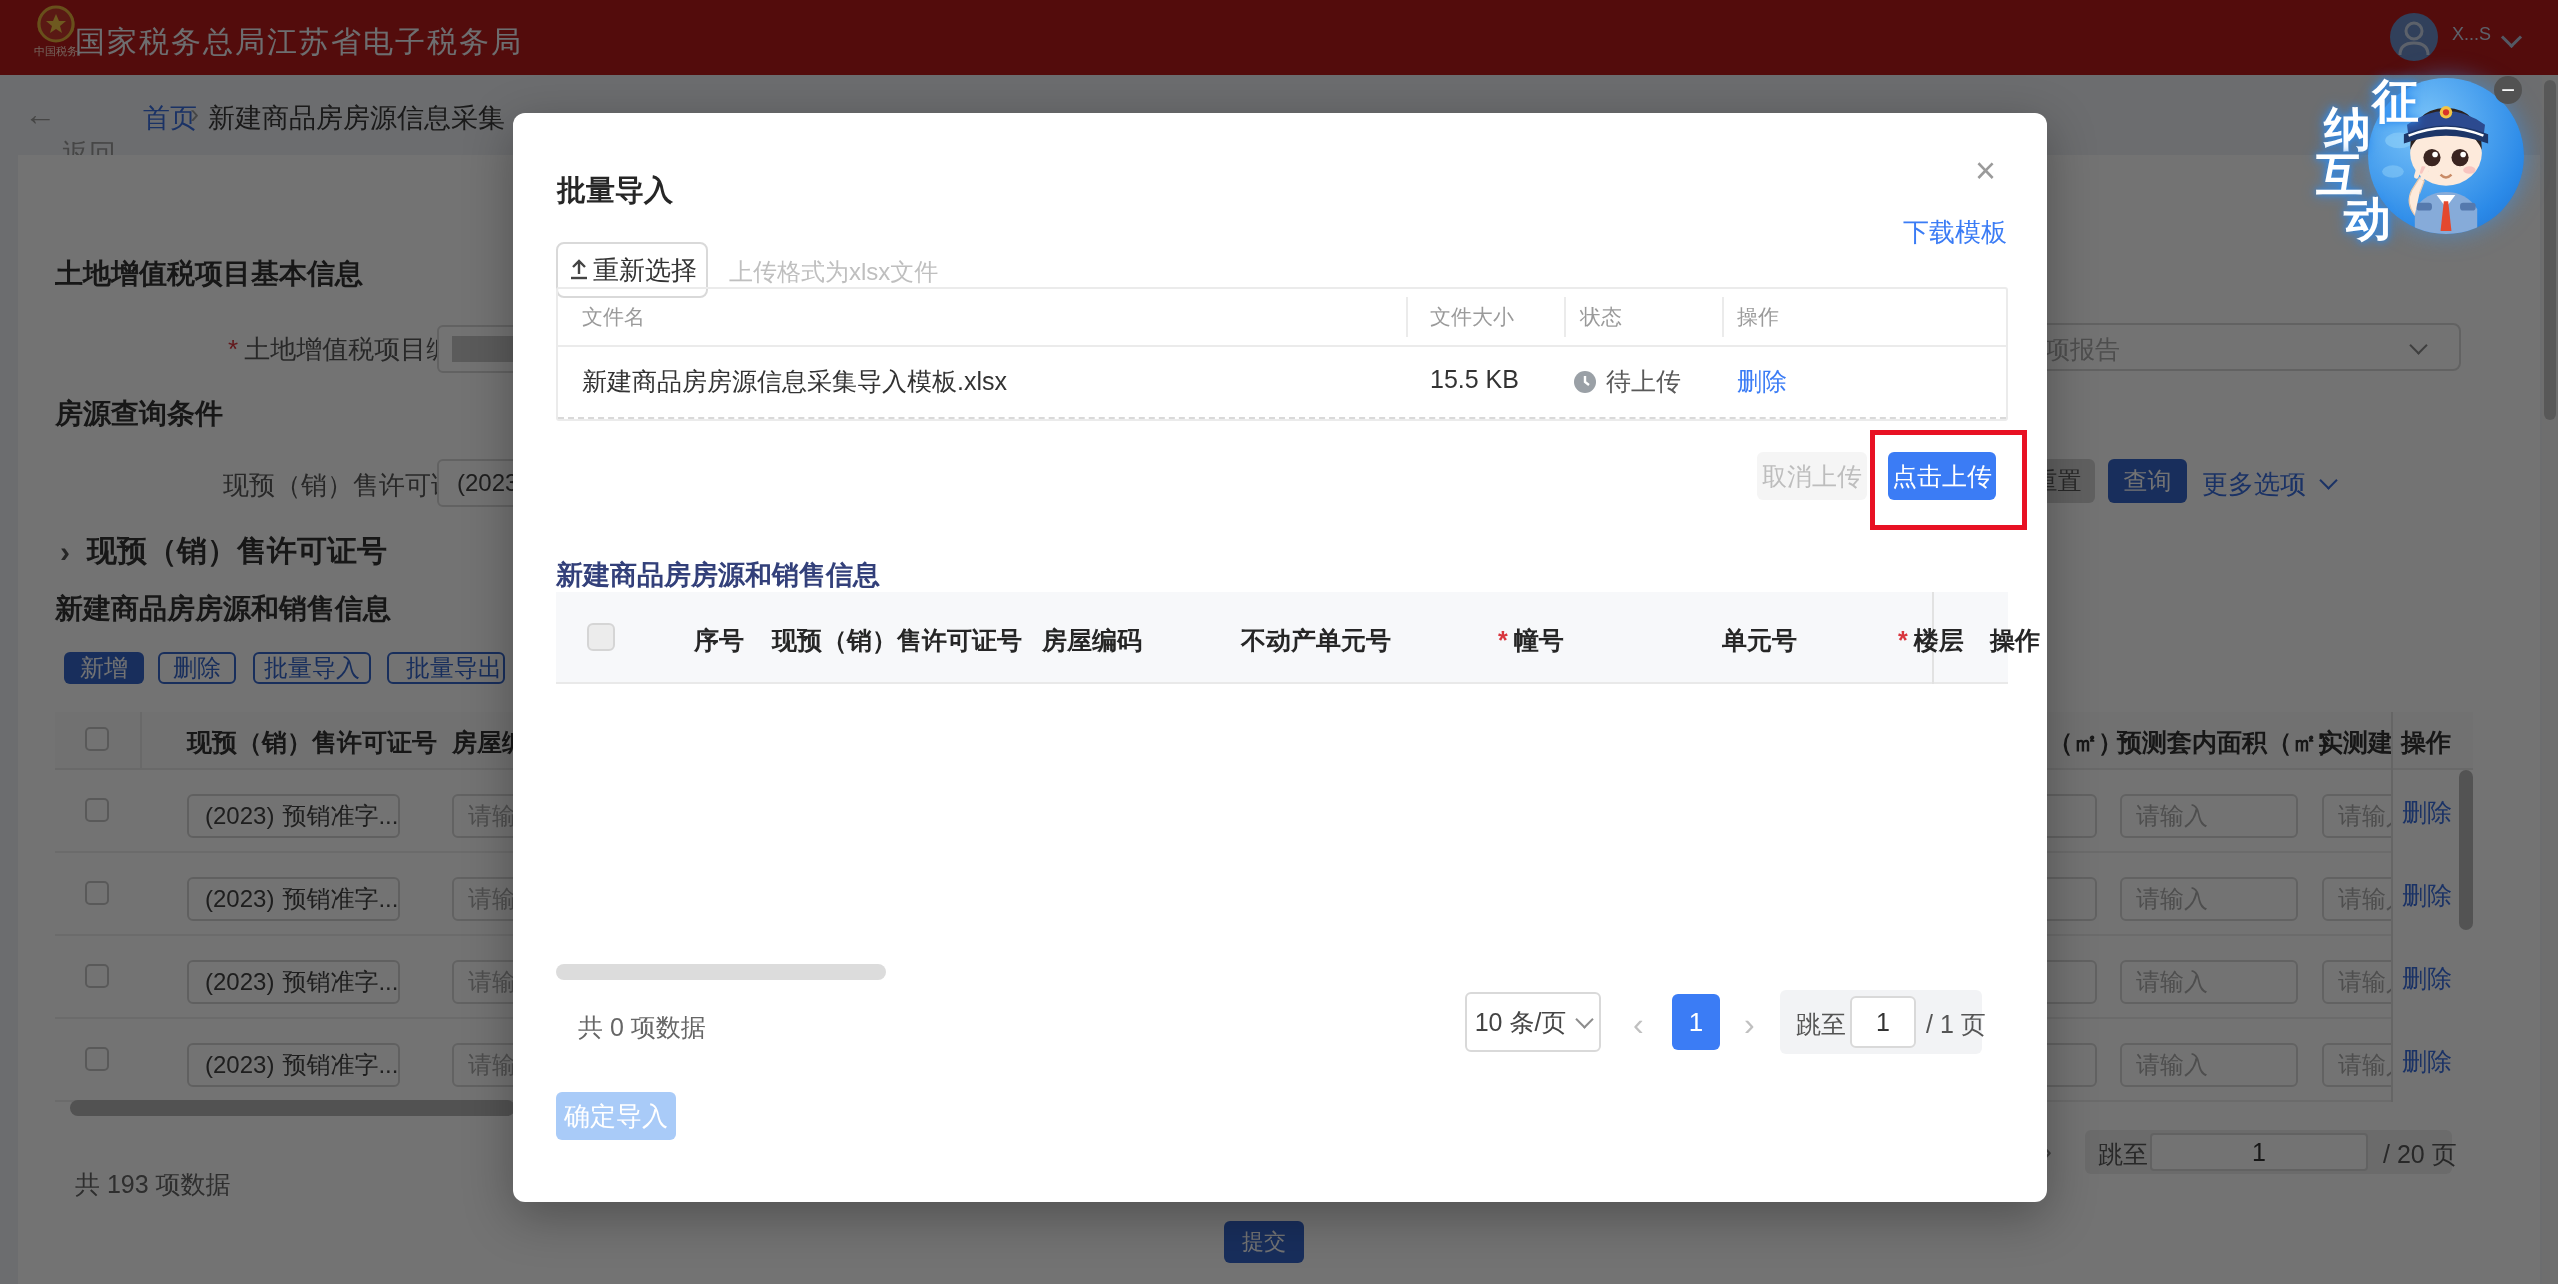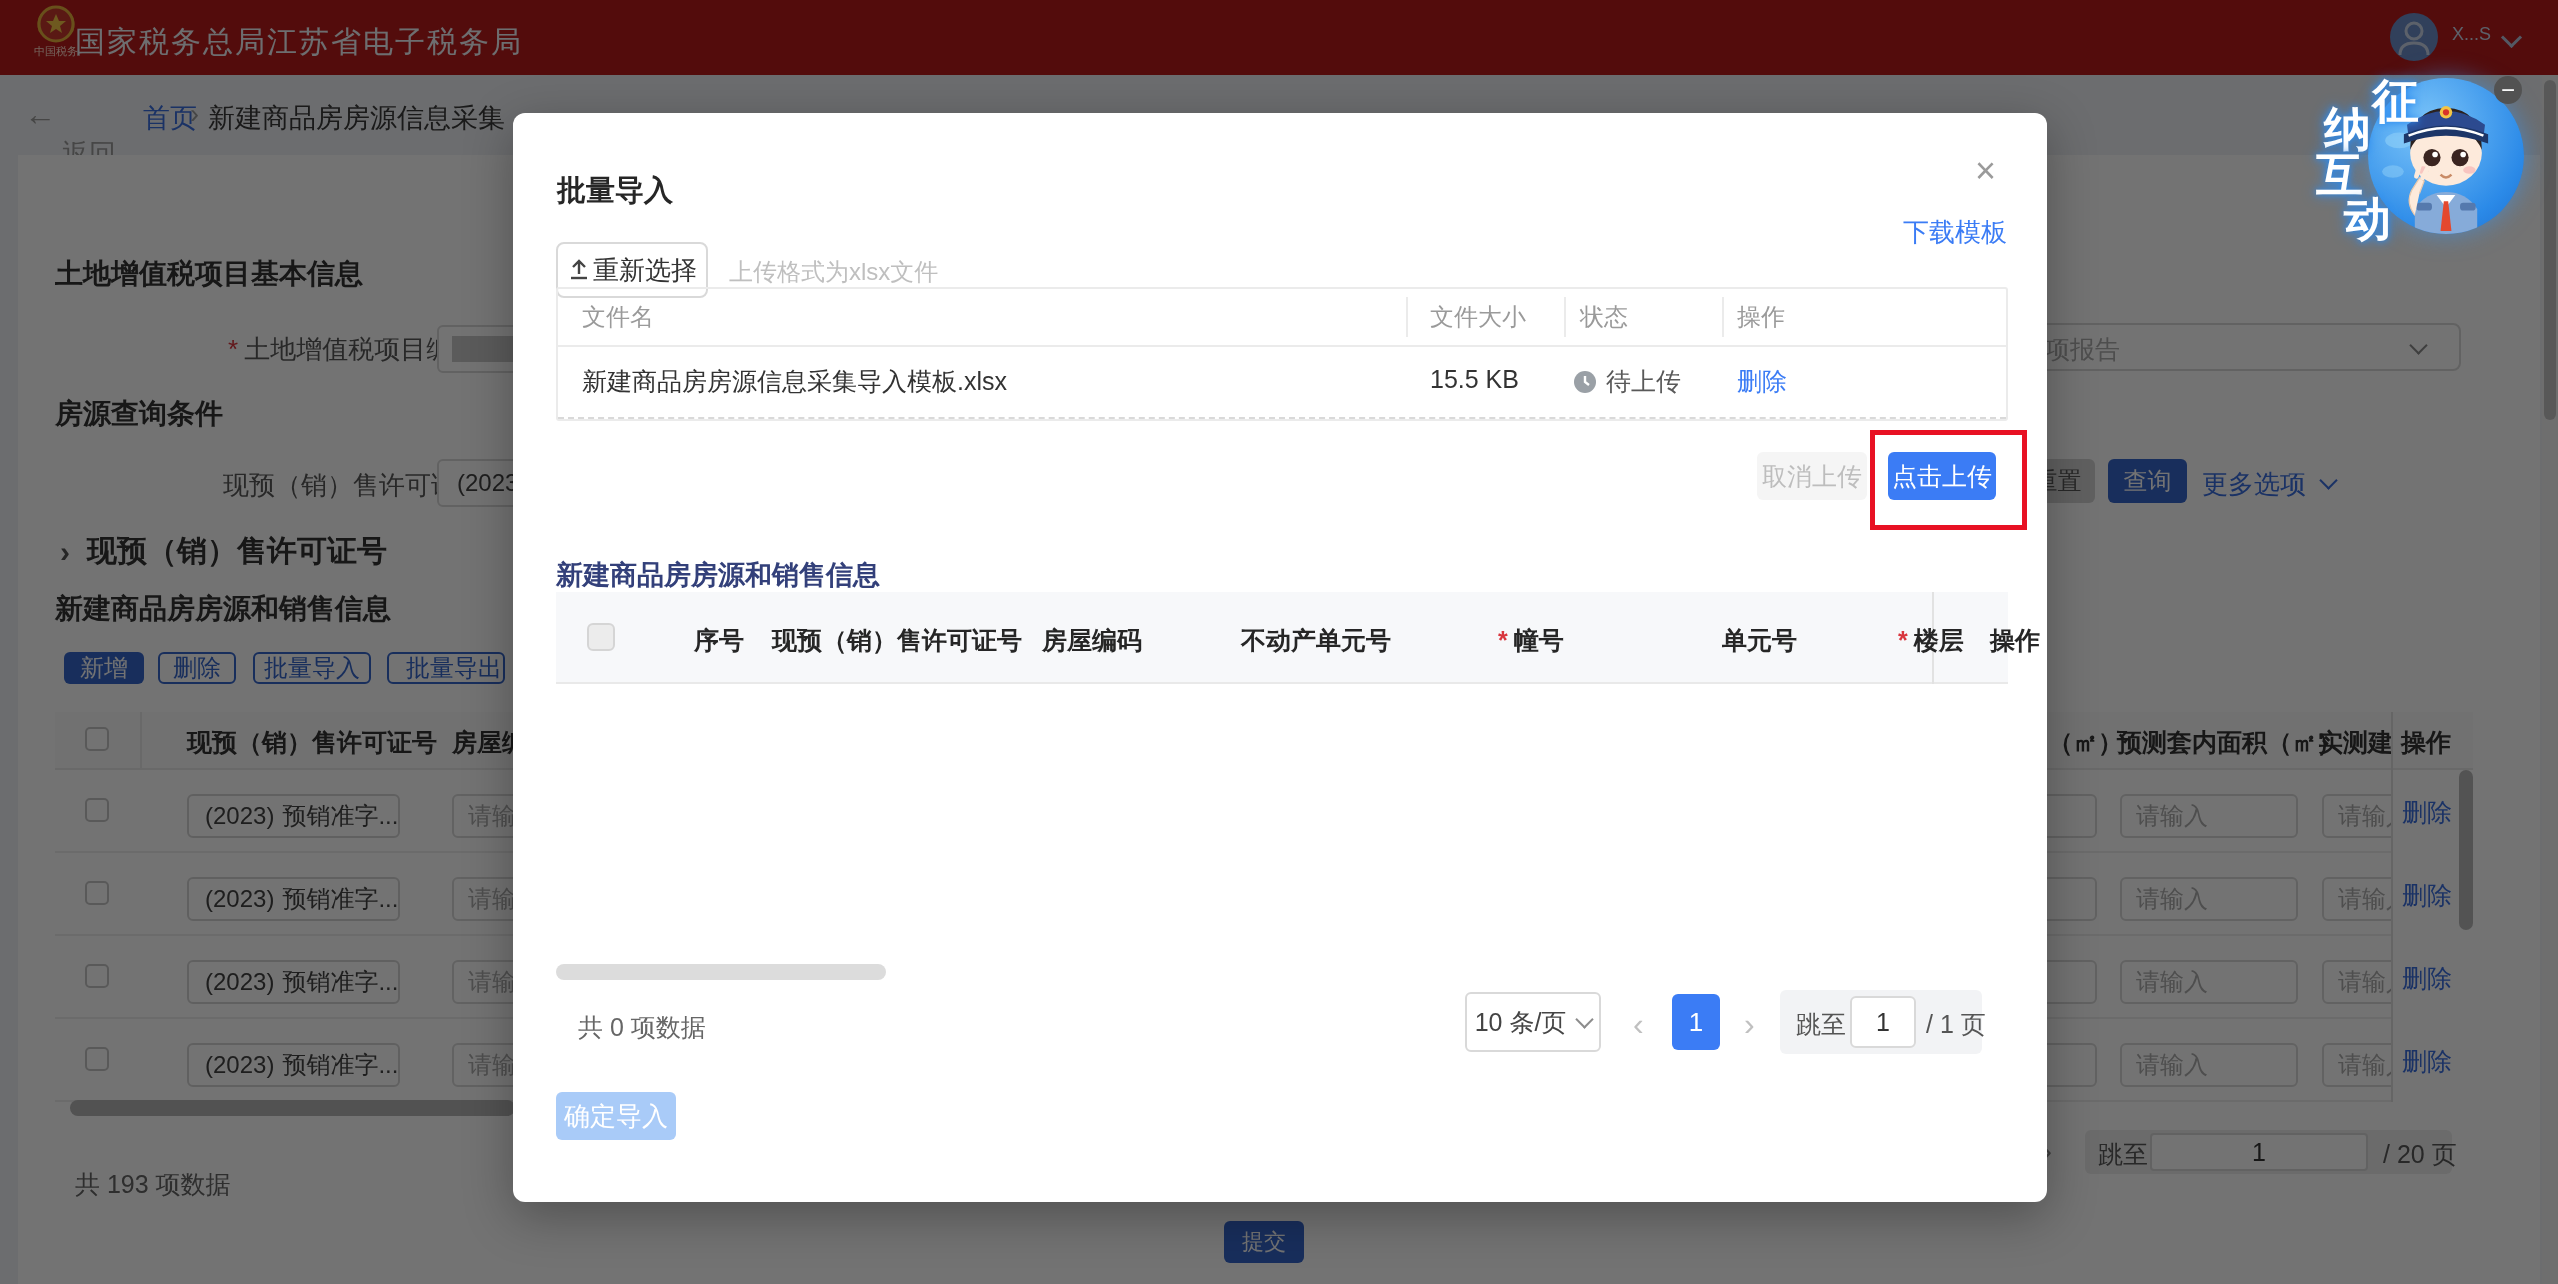--- a/index.html
+++ b/index.html
@@ -47,21 +47,21 @@
   
   .overlay{left:0;top:0;width:2558px;height:1284px;background:rgba(0,0,0,0.55);z-index:5;}
   .modal{left:513px;top:113px;width:1534px;height:1089px;background:#fff;border-radius:12px;z-index:10;box-shadow:0 14px 50px rgba(0,0,0,.3);}
   .modal .abs{position:absolute;}
   .m-title{left:44px;top:58px;font-size:29px;font-weight:bold;color:#262626;}
   .m-close{left:1462px;top:40px;font-size:36px;color:#9b9b9b;cursor:pointer;line-height:1;}
   .m-reselect{left:43px;top:129px;width:152px;height:56px;border:2px solid #d9d9d9;border-radius:8px;display:flex;align-items:center;justify-content:center;gap:2px;font-size:26px;color:#333;cursor:pointer;box-sizing:border-box;background:#fff;}
   .m-hint{left:216px;top:143px;font-size:24px;color:#bfbfbf;}
   .m-download{left:1390px;top:102px;font-size:26px;color:#3b7cf5;cursor:pointer;}
   .ftable{left:43px;top:174px;width:1452px;height:134px;border:2px solid #ebebeb;border-radius:3px;box-sizing:border-box;}
-  .ftable .fh{position:absolute;top:0;height:56px;display:flex;align-items:center;font-size:24px;color:#9a9a9a;}
+  .ftable .fh{position:absolute;top:0;height:56px;display:flex;align-items:center;font-size:21px;color:#9a9a9a;}
   .fhline{position:absolute;left:0;top:56px;width:100%;border-top:2px solid #ebebeb;}
   .fvline{position:absolute;top:8px;height:40px;border-left:2px solid #ebebeb;}
   .frow{position:absolute;left:0;top:58px;width:100%;height:72px;border-bottom:2px dashed #d9d9d9;box-sizing:border-box;}
   .frow .fc{position:absolute;top:18px;font-size:25px;color:#333;white-space:nowrap;}
   .m-cancel{left:1244px;top:339px;width:110px;height:48px;background:#f5f5f5;color:#bdbdbd;font-size:25px;border-radius:6px;display:flex;align-items:center;justify-content:center;}
   .m-upload{left:1375px;top:339px;width:108px;height:48px;background:#3b7cf5;color:#fff;font-size:25px;border-radius:6px;display:flex;align-items:center;justify-content:center;cursor:pointer;}
   .redbox{left:1357px;top:317px;width:147px;height:90px;border:5px solid #e81123;z-index:11;}
   .g-title{left:43px;top:444px;font-size:27px;font-weight:bold;color:#33407a;}
   .ghead{left:43px;top:479px;width:1452px;height:92px;background:#f7f8fa;border-bottom:2px solid #e9e9e9;box-sizing:border-box;}
   .ghead .gth{position:absolute;top:32px;font-size:25px;font-weight:bold;color:#262626;white-space:nowrap;}

